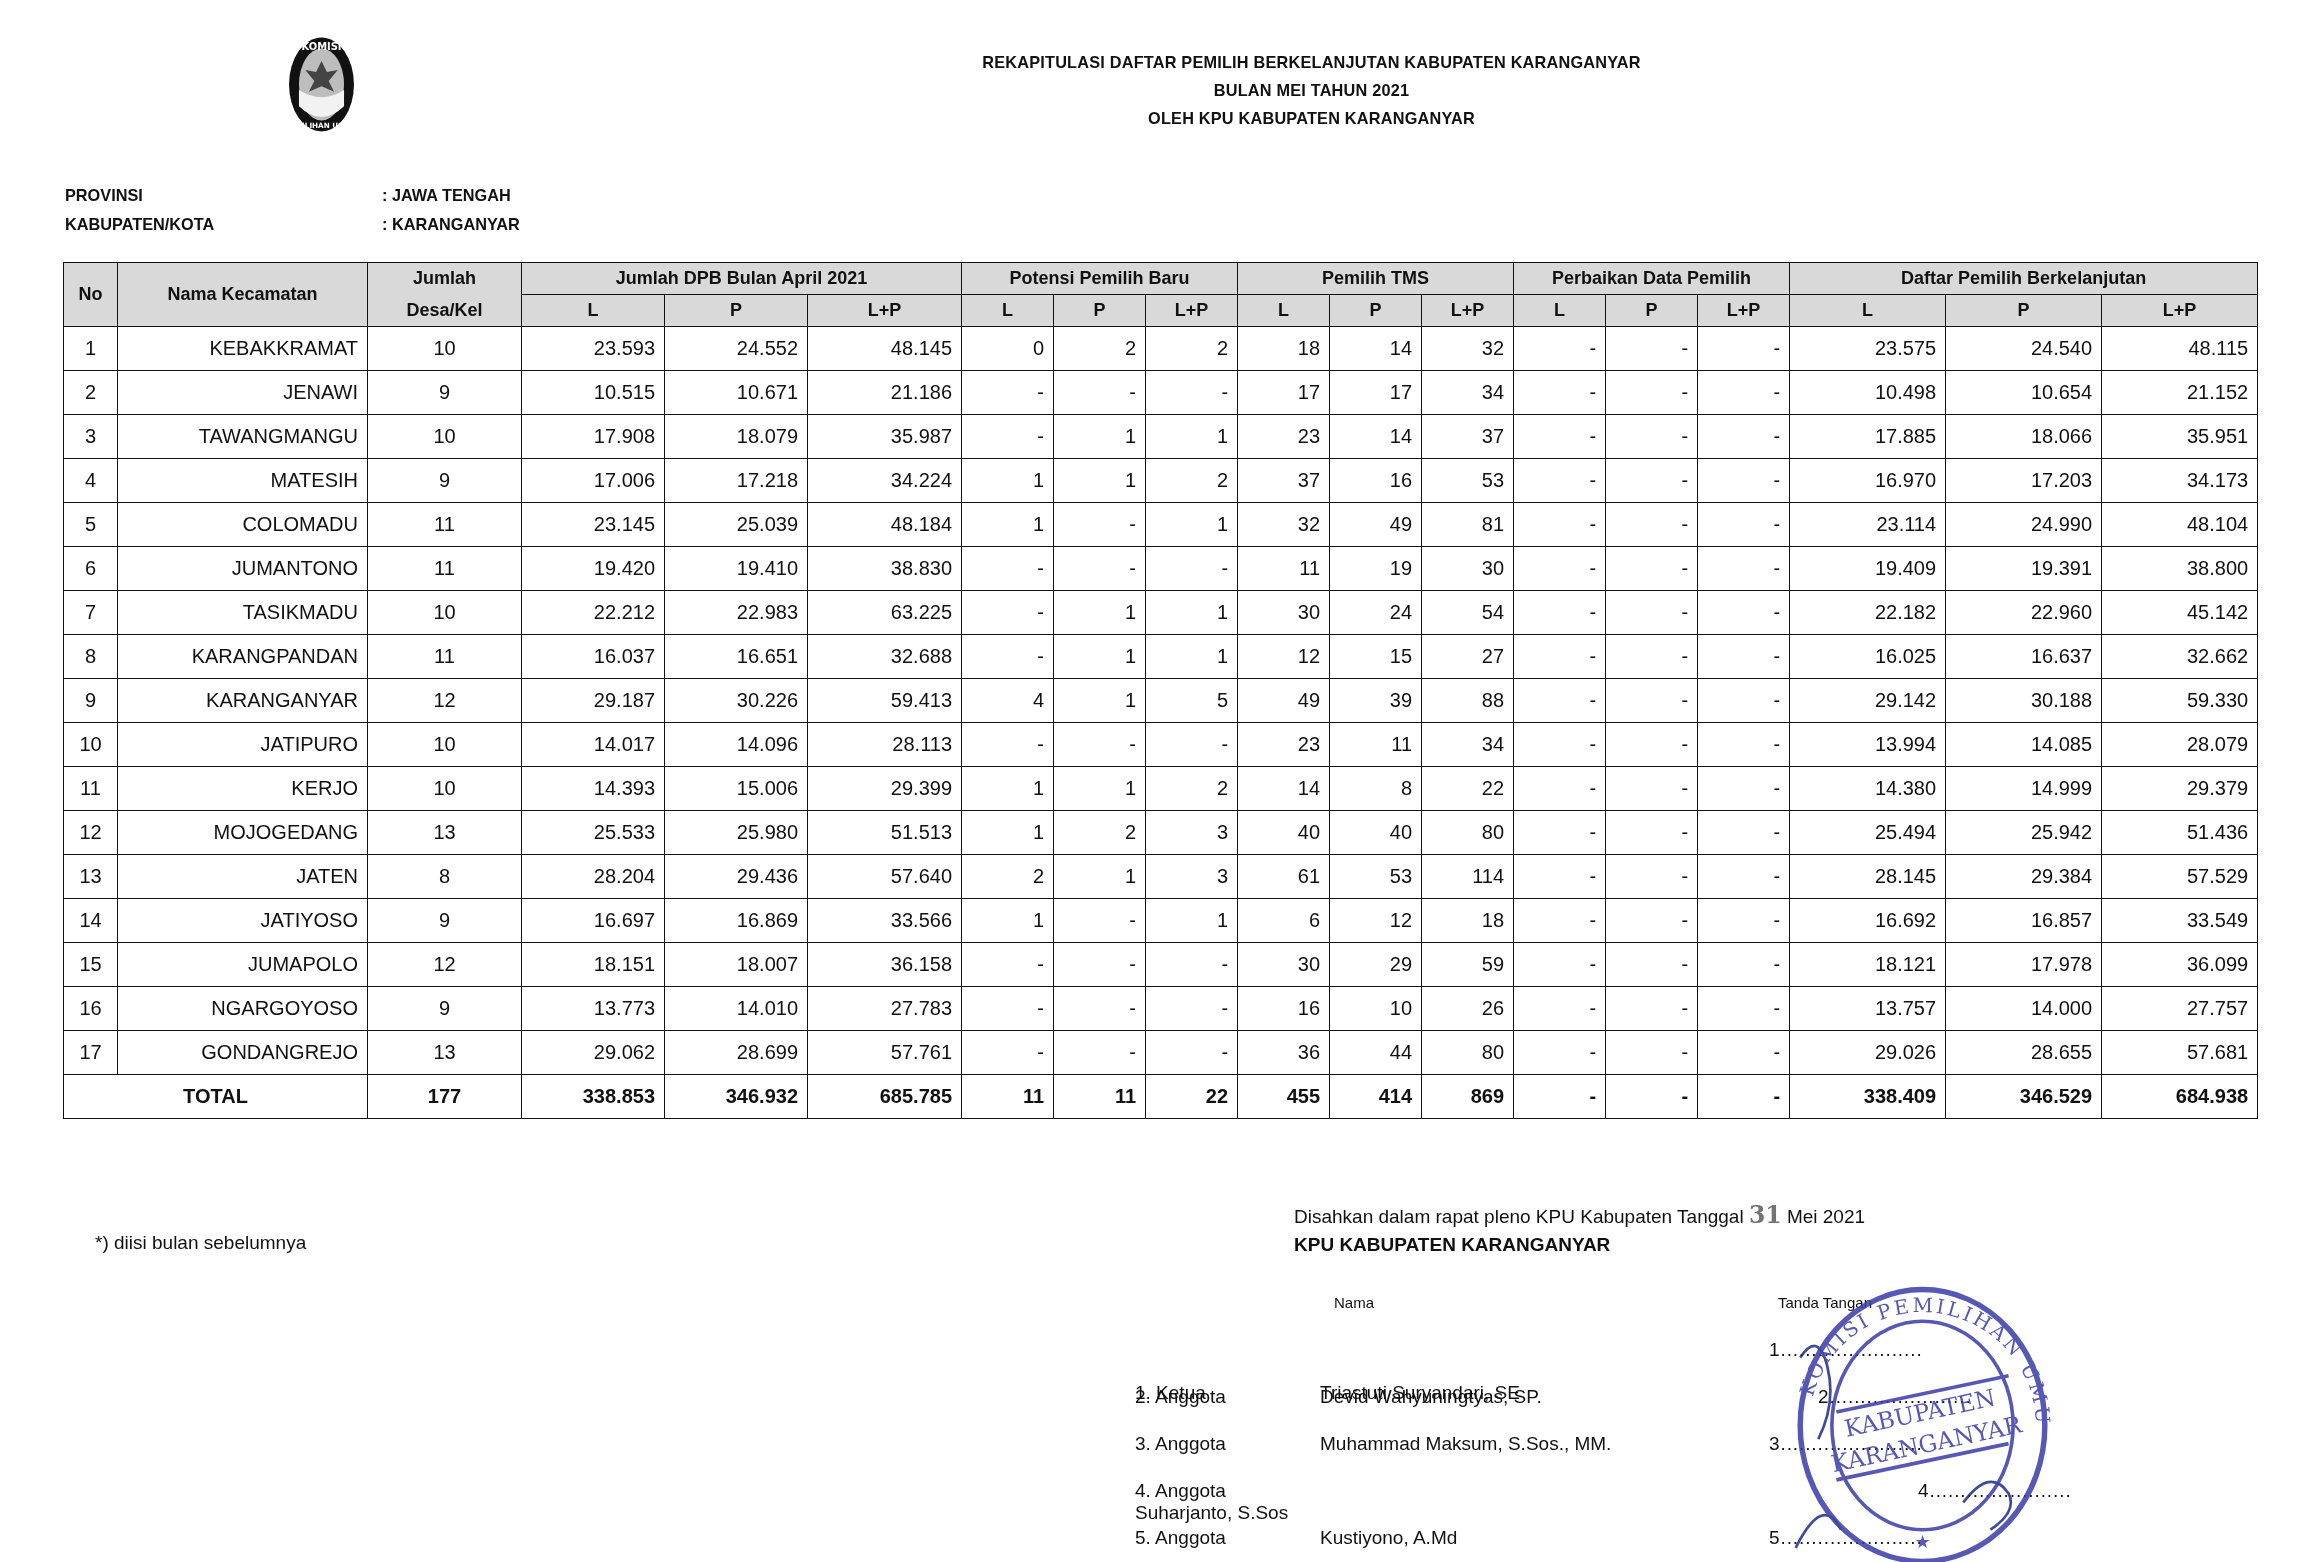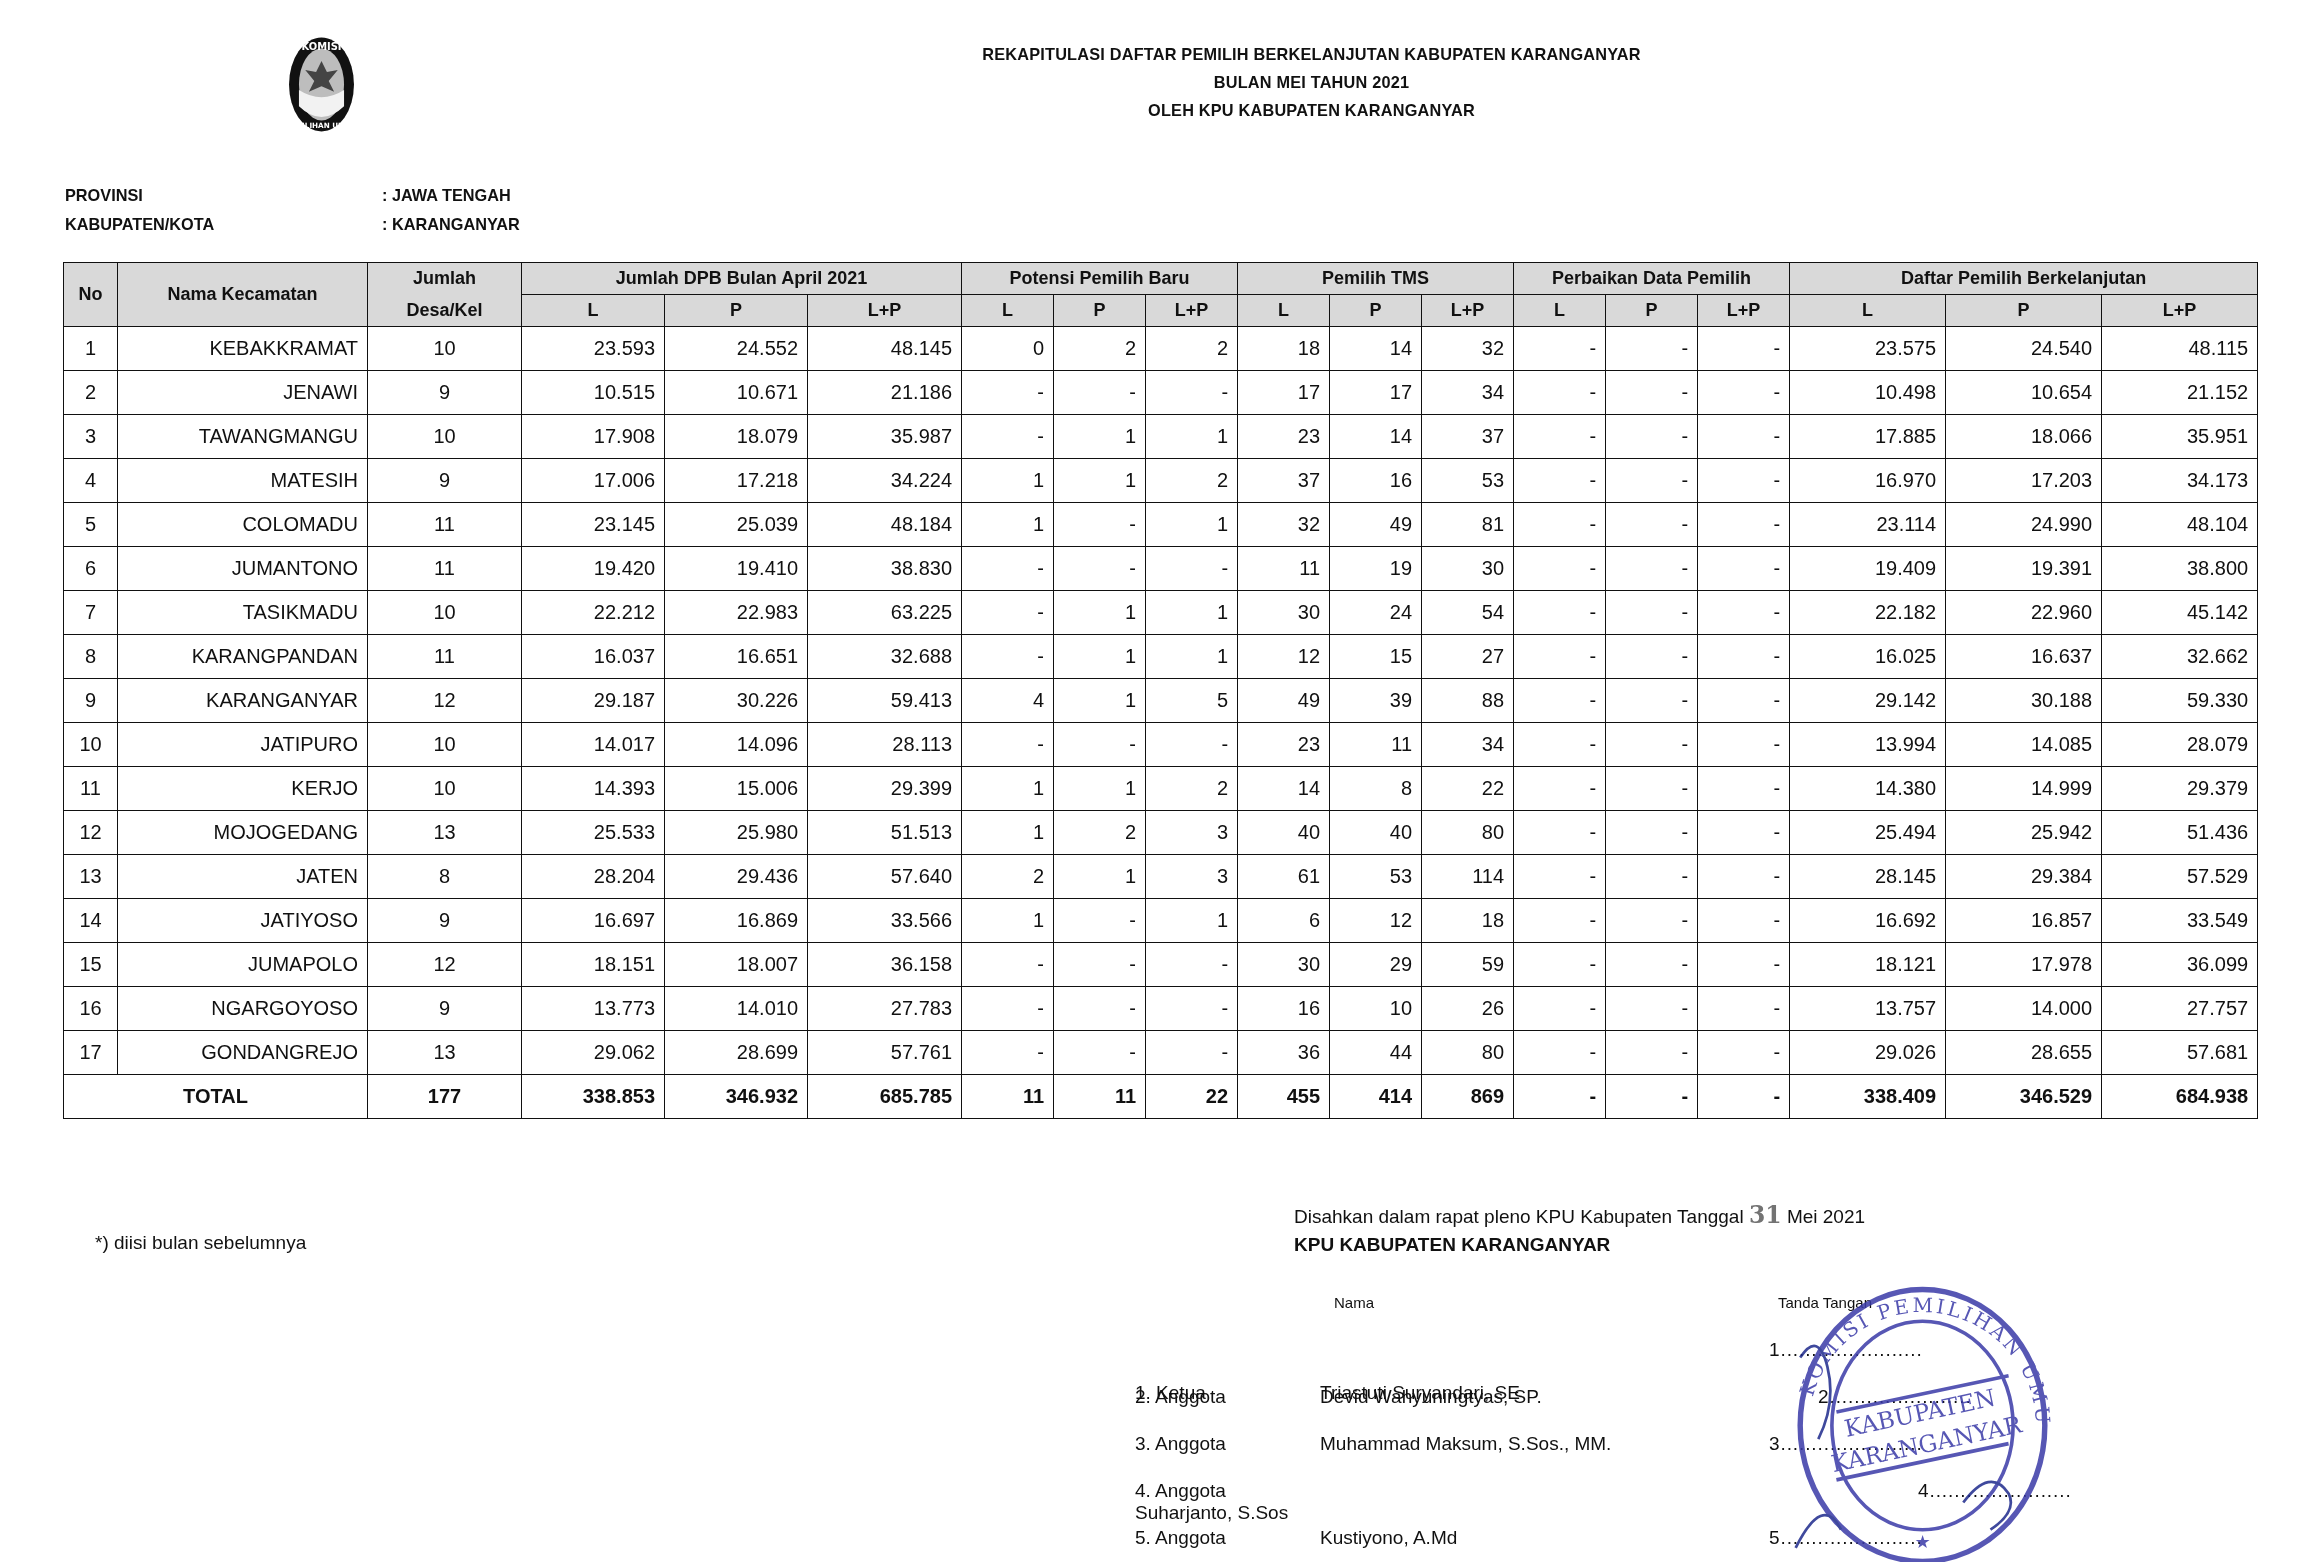--- a/index.html
+++ b/index.html
@@ -2,21 +2,21 @@
 <html style="font-size:14.5px"><head>
 <meta charset="utf-8">
 <style>
   html, body { margin: 0; padding: 0; background: #ffffff; }
   body {
     width: 2316px; height: 1562px; position: relative; overflow: hidden;
     font-family: "Liberation Sans", "DejaVu Sans", sans-serif; color: #111;
   }
   .logo { position: absolute; left: 271px; top: 34px; width: 101px; height: 101px; }
   .title-block {
-    position: absolute; left: 814px; top: 40px; width: 995px; text-align: center;
+    position: absolute; left: 814px; top: 48px; width: 995px; text-align: center;
     font-weight: bold; font-size: 16.3px; line-height: 28px; letter-spacing: 0.2px;
   }
   .meta { position: absolute; left: 65px; top: 181px; font-weight: bold; font-size: 16.3px; line-height: 29px; }
   .meta .row { display: flex; }
   .meta .lbl { width: 317px; }
 
   table.rekap {
     position: absolute; left: 63px; top: 262px; width: 2167px;
     border-collapse: collapse; table-layout: fixed; font-size: 20px;
   }

